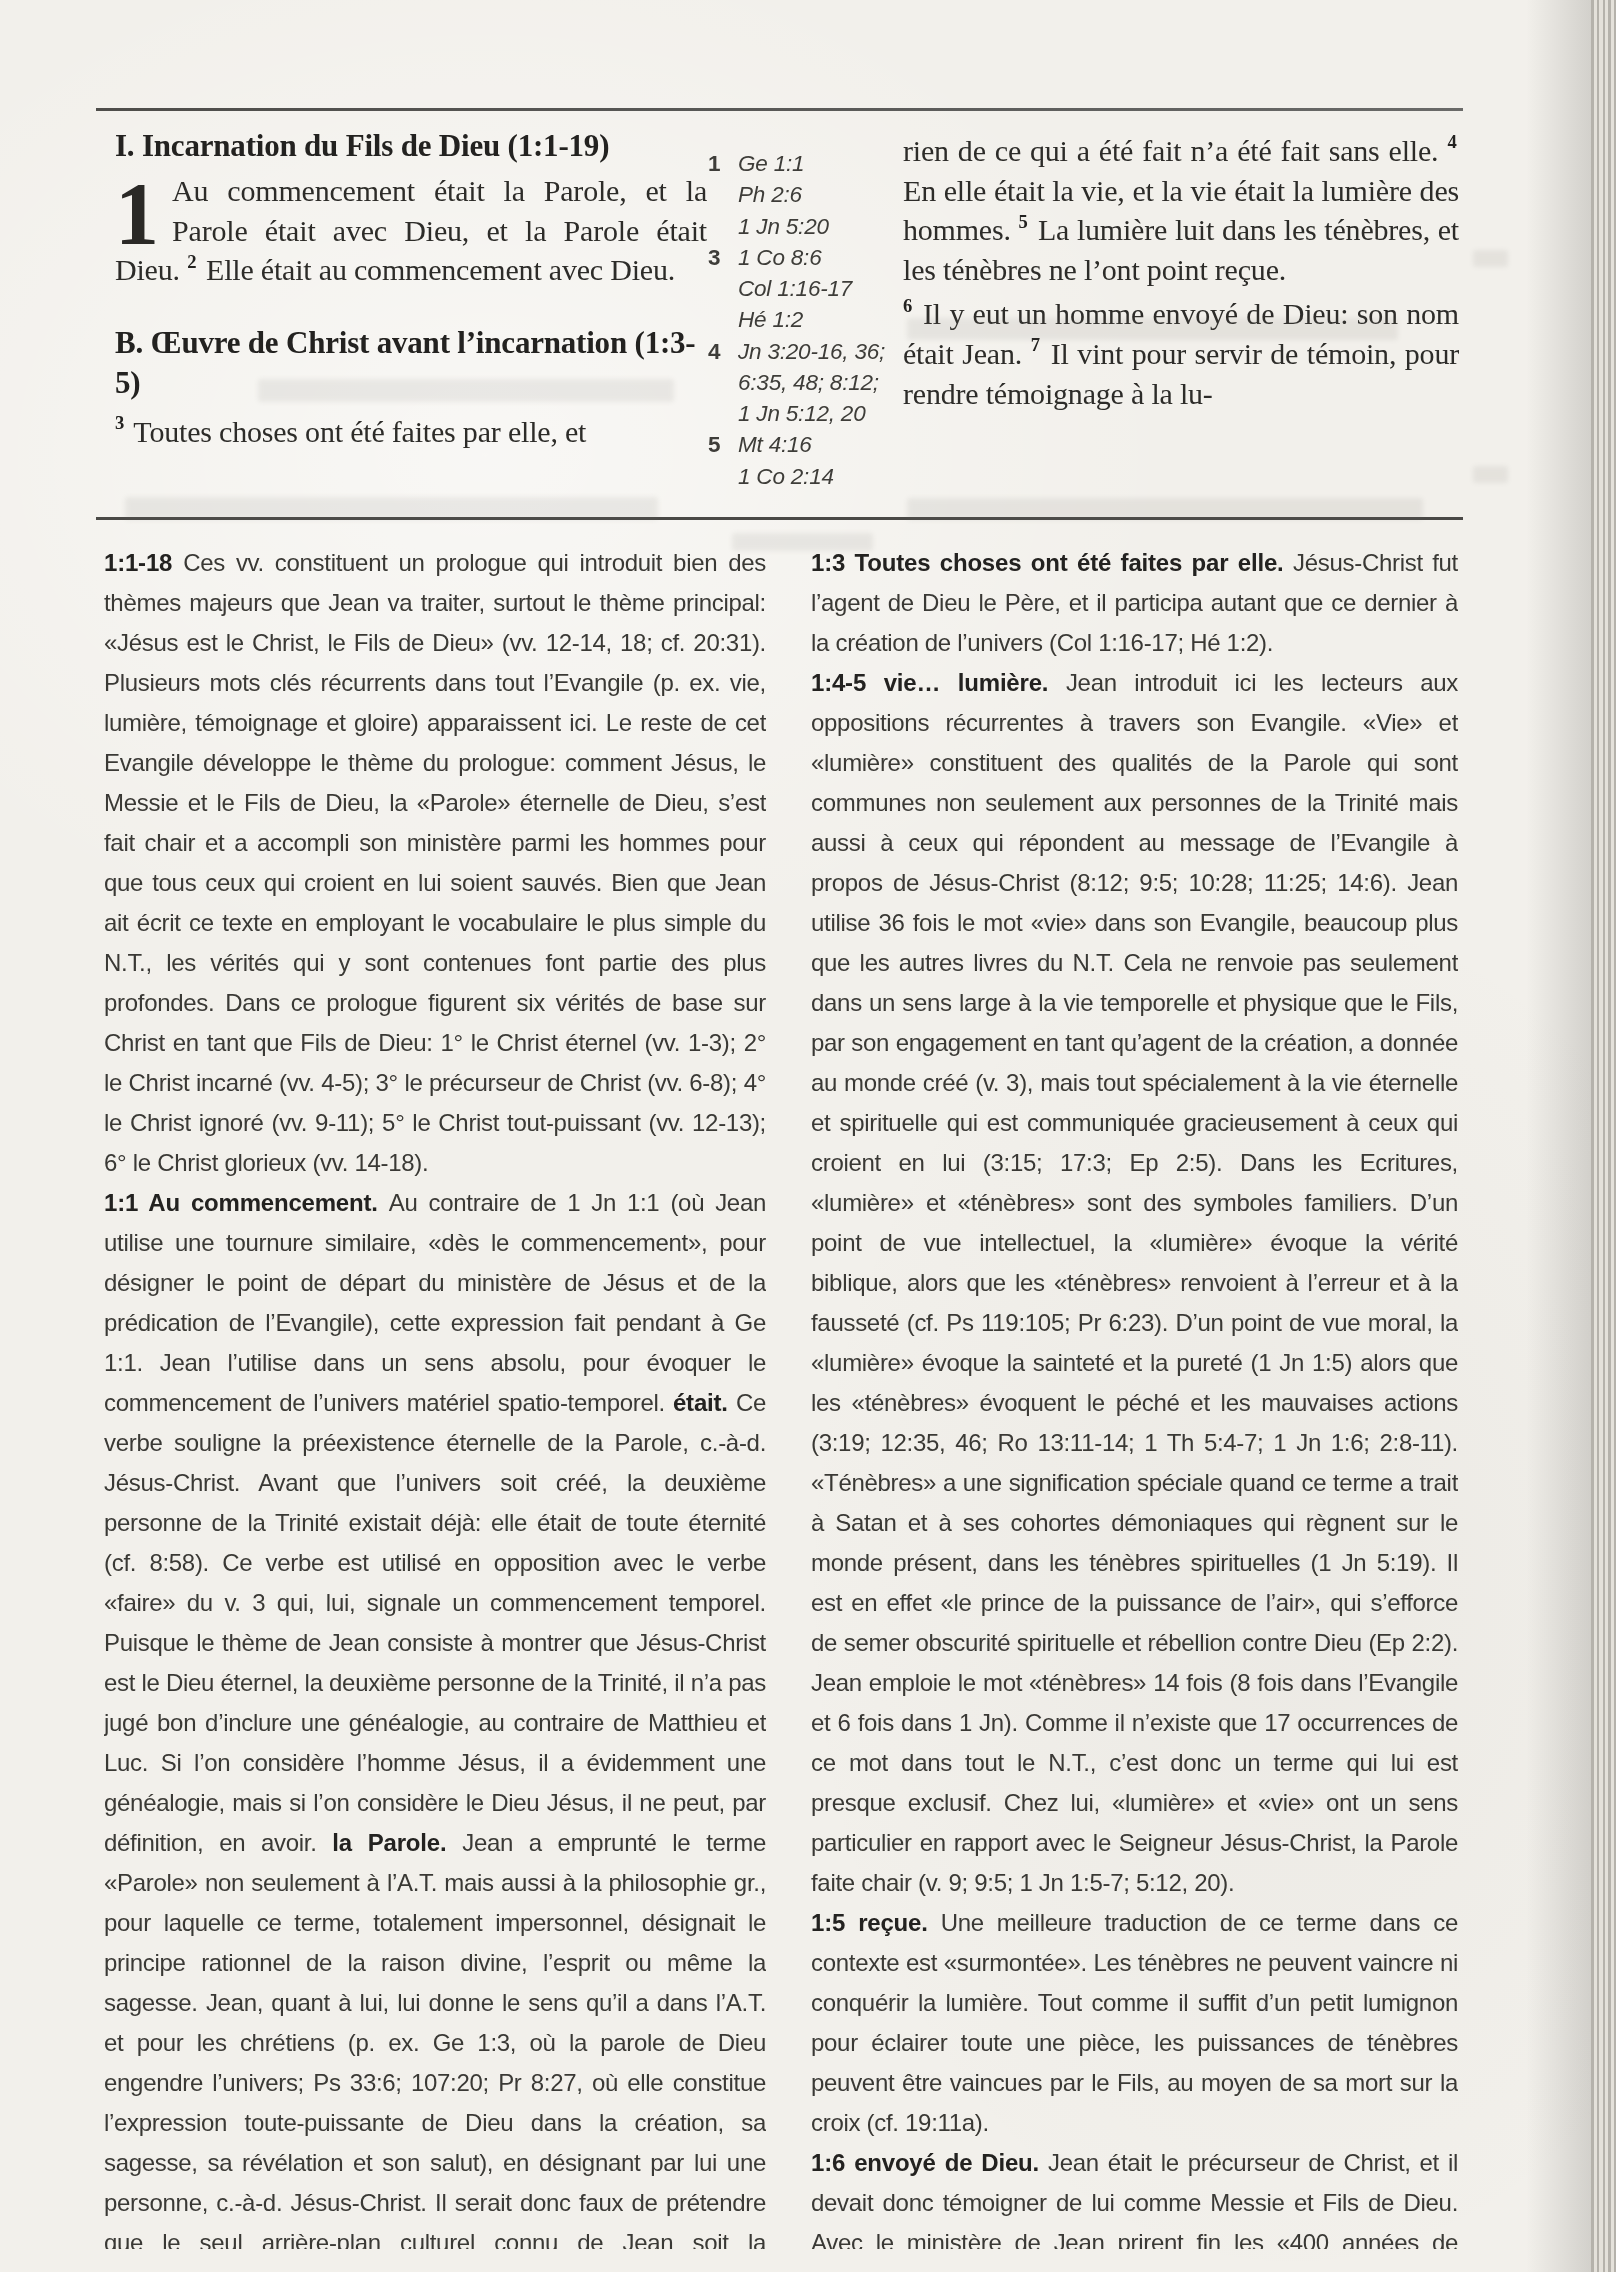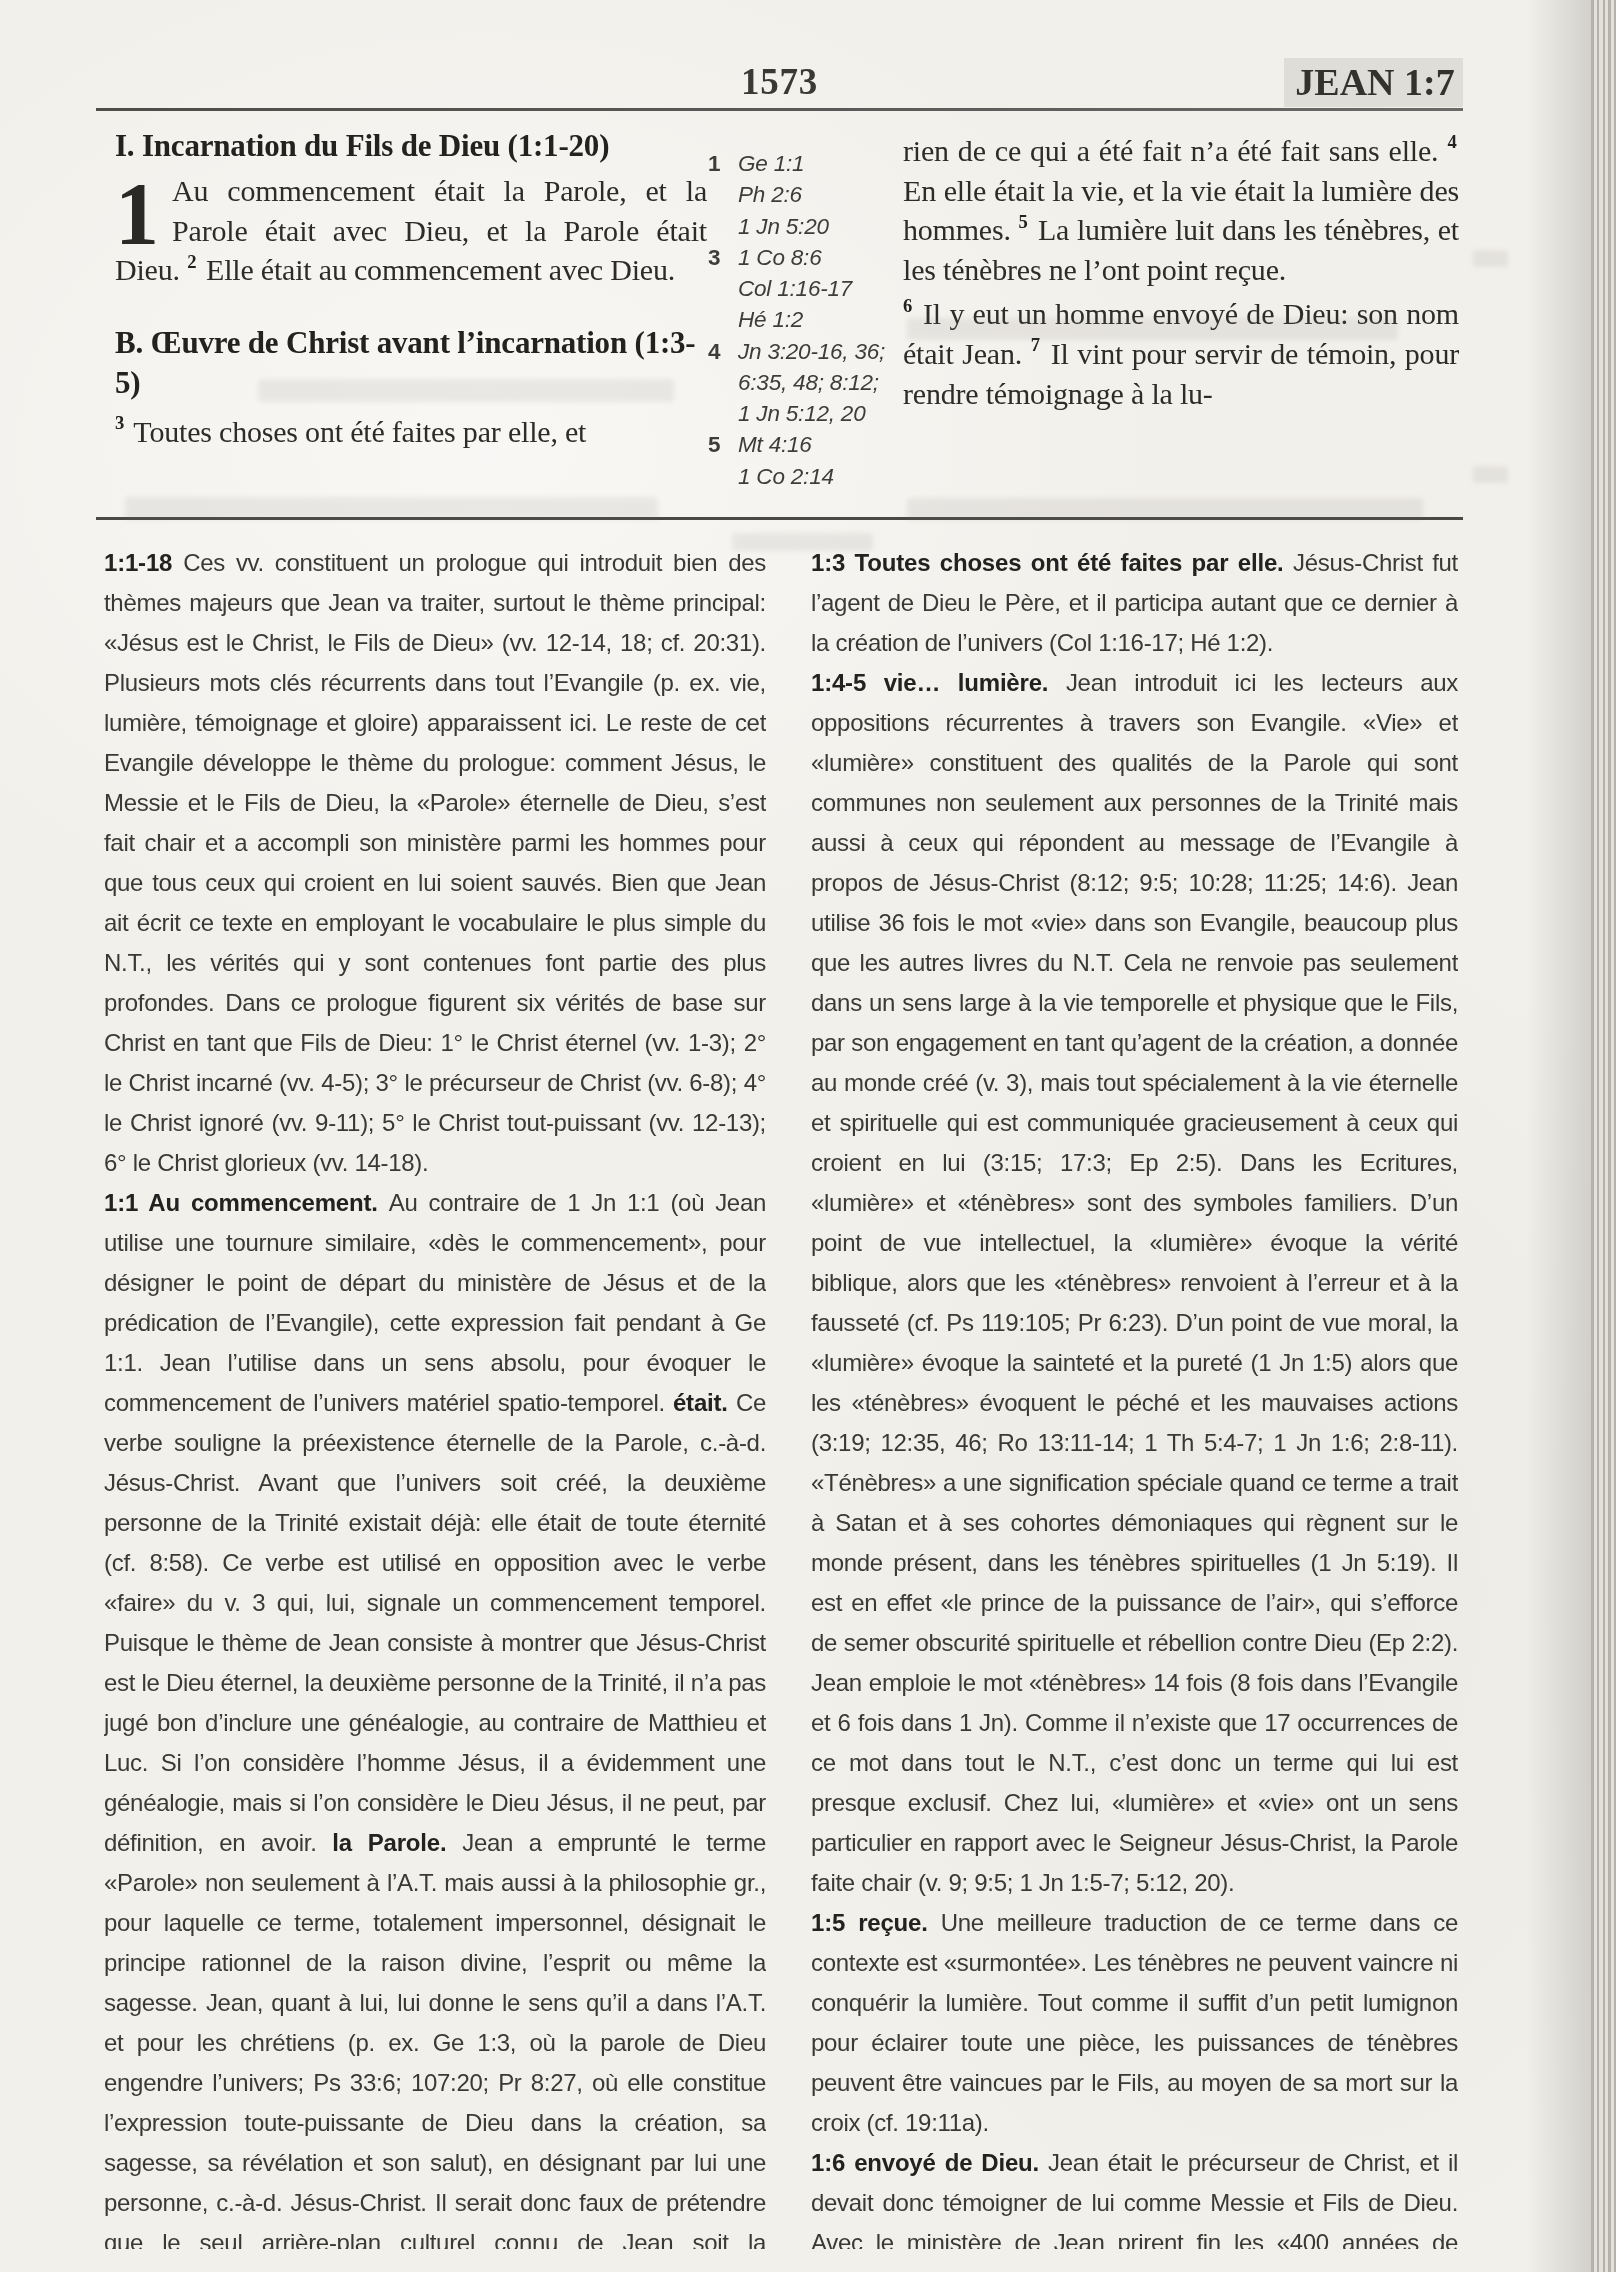--- a/index.html
+++ b/index.html
@@ -95,28 +95,24 @@
   .edge-strip {
     position:absolute; top:0; right:0; width:25px; height:100%;
     background:repeating-linear-gradient(90deg,#b5b2ab 0 2.5px,#e4e1da 2.5px 5.8px);
   }
 </style>
 </head>
 <body>
 
 <div class="page">
 
-  <div class="header-row">
-    <div class="page-number">1573</div>
-    <div class="running-head">JEAN 1:7</div>
-  </div>
   <div class="header-rule"></div>
 
   <div id="scripture-left" class="scripture-col">
-      <div class="outline">I. Incarnation du Fils de Dieu (1:1-20)</div>
+      <div class="outline">I. Incarnation du Fils de Dieu (1:1-19)</div>
       <p class="verse"><span class="dropcap">1</span>Au commencement était la Parole, et la Parole était avec Dieu, et la Parole était Dieu. <sup class="vnum">2</sup> Elle était au commencement avec Dieu.</p>
       <div class="outline later">B. Œuvre de Christ avant l’incarnation (1:3-5)</div>
       <p class="verse"><sup class="vnum">3</sup> Toutes choses ont été faites par elle, et</p>
     </div>
 
   <div class="refs-col">
       <div class="ref-group">
         <span class="ref-num">1</span>
         <span class="ref-lines">
           <span class="ref-line">Ge 1:1</span>

